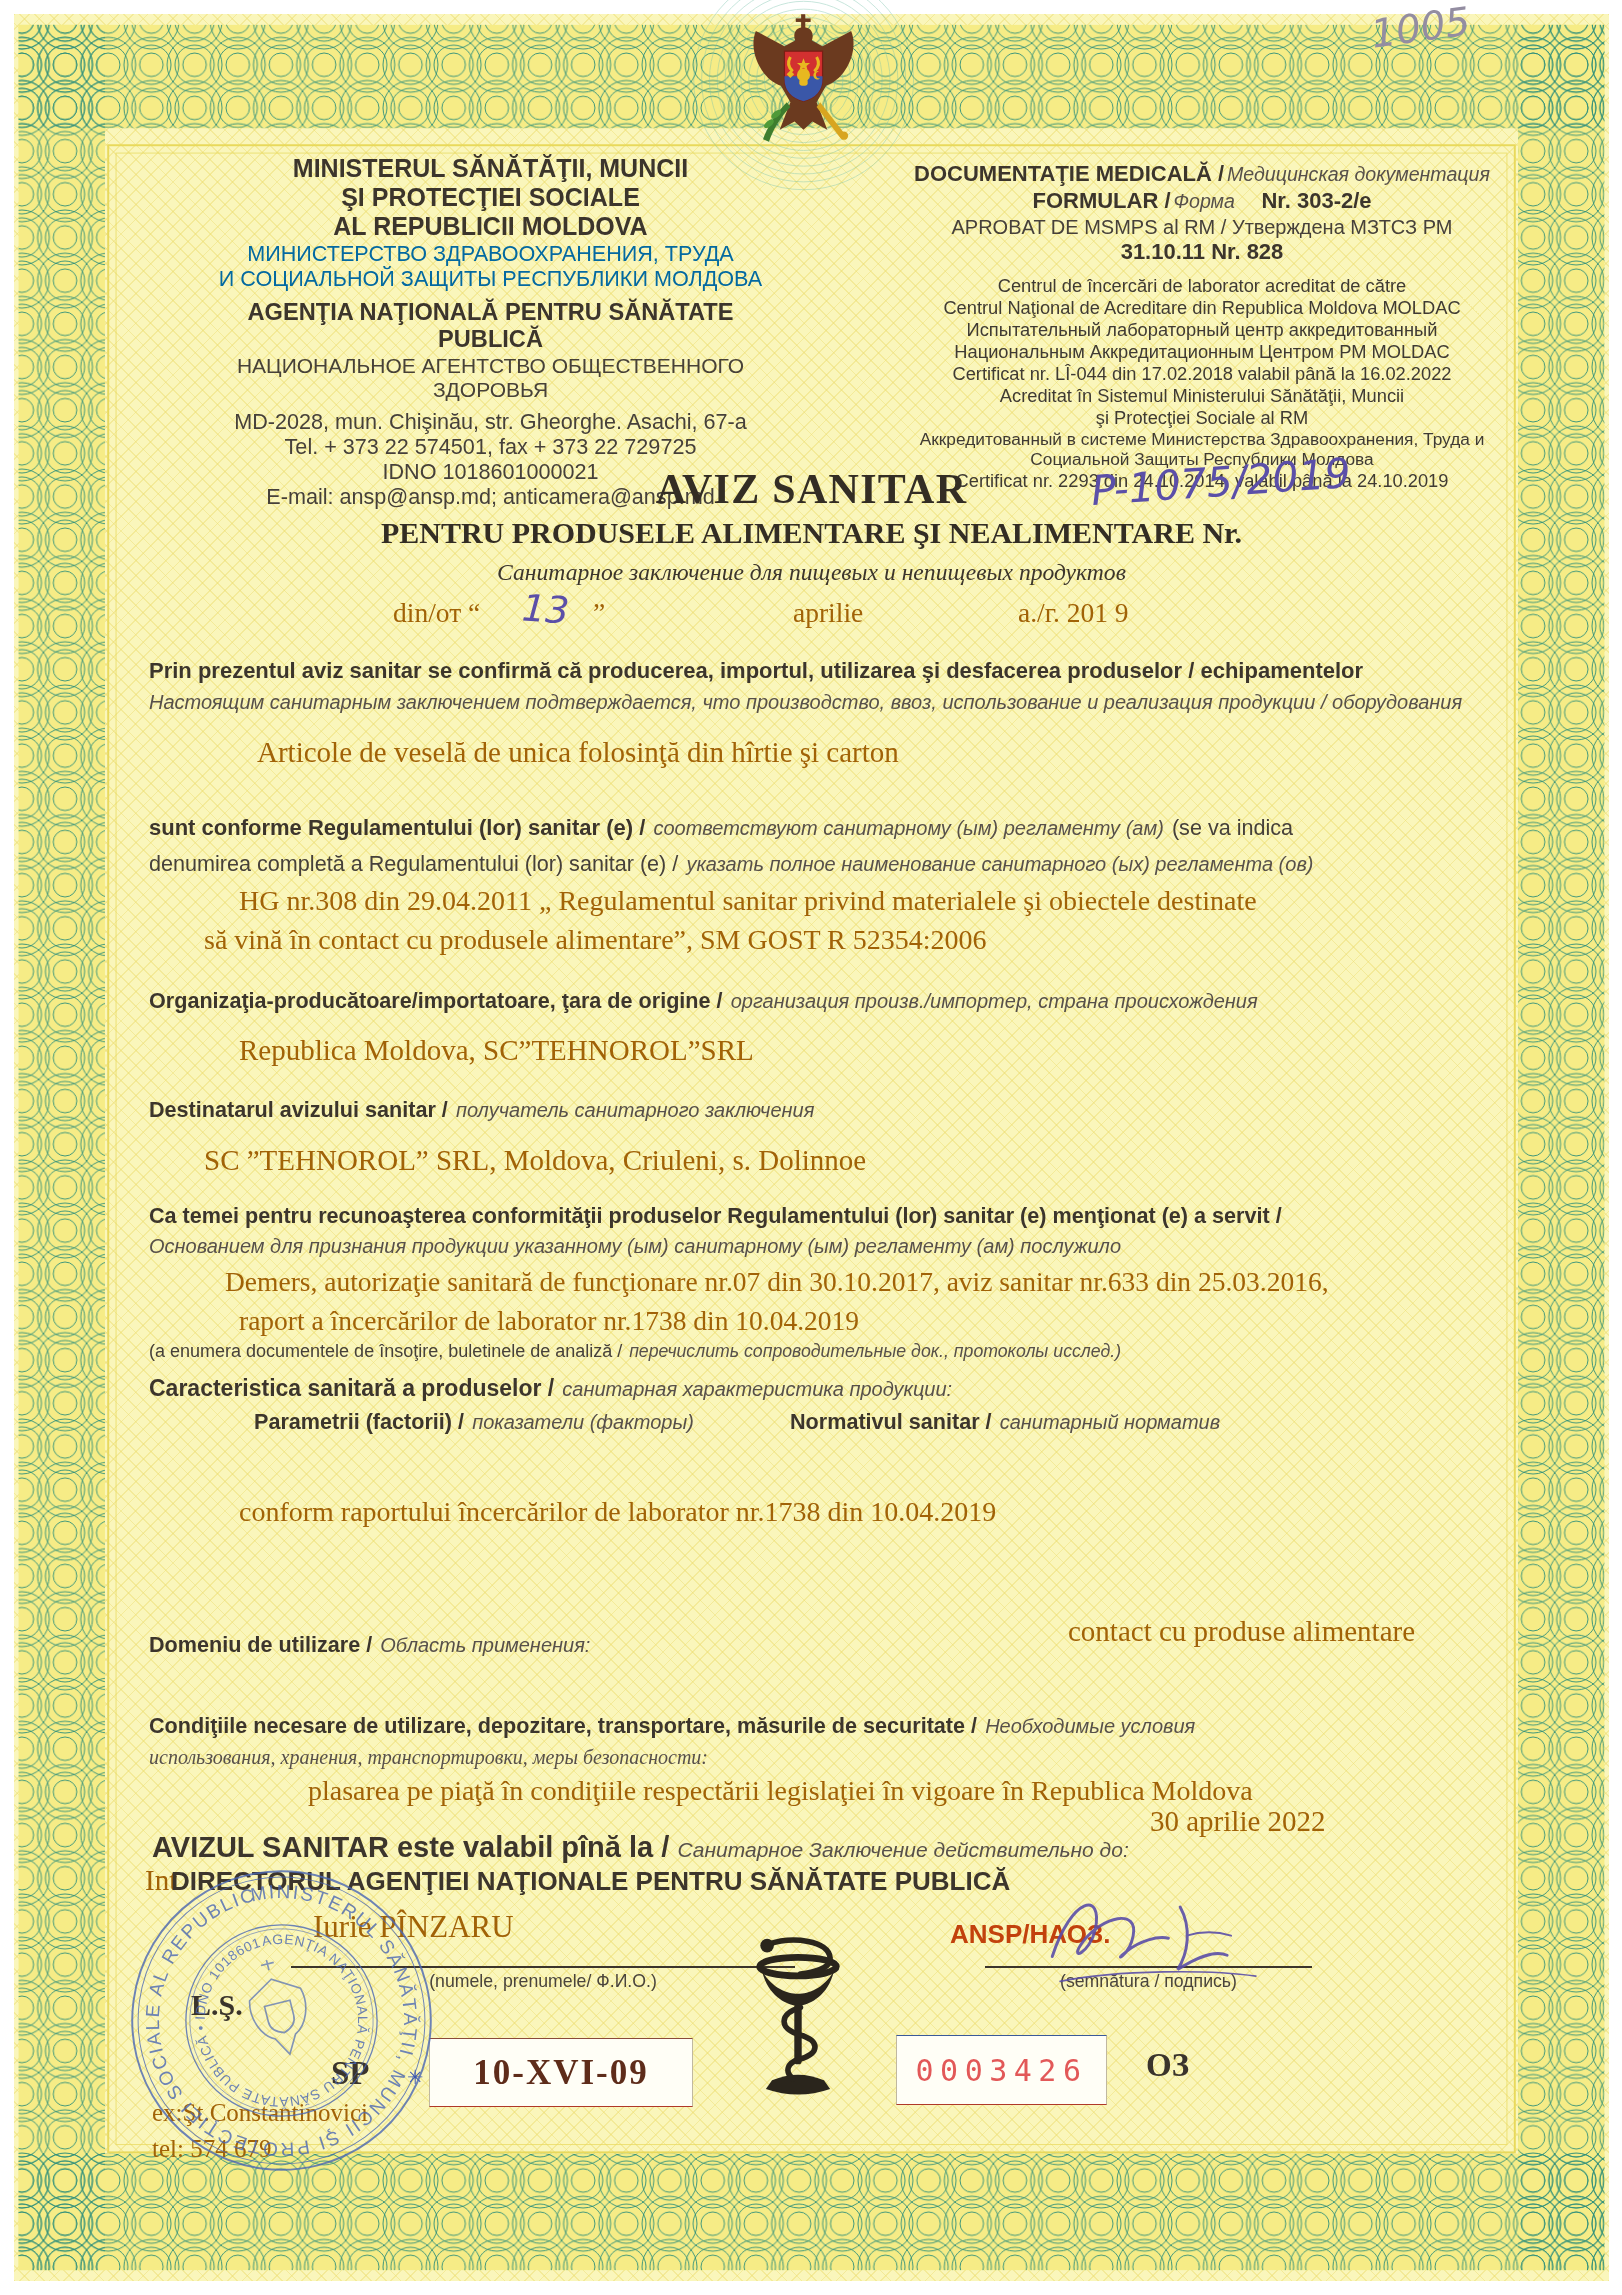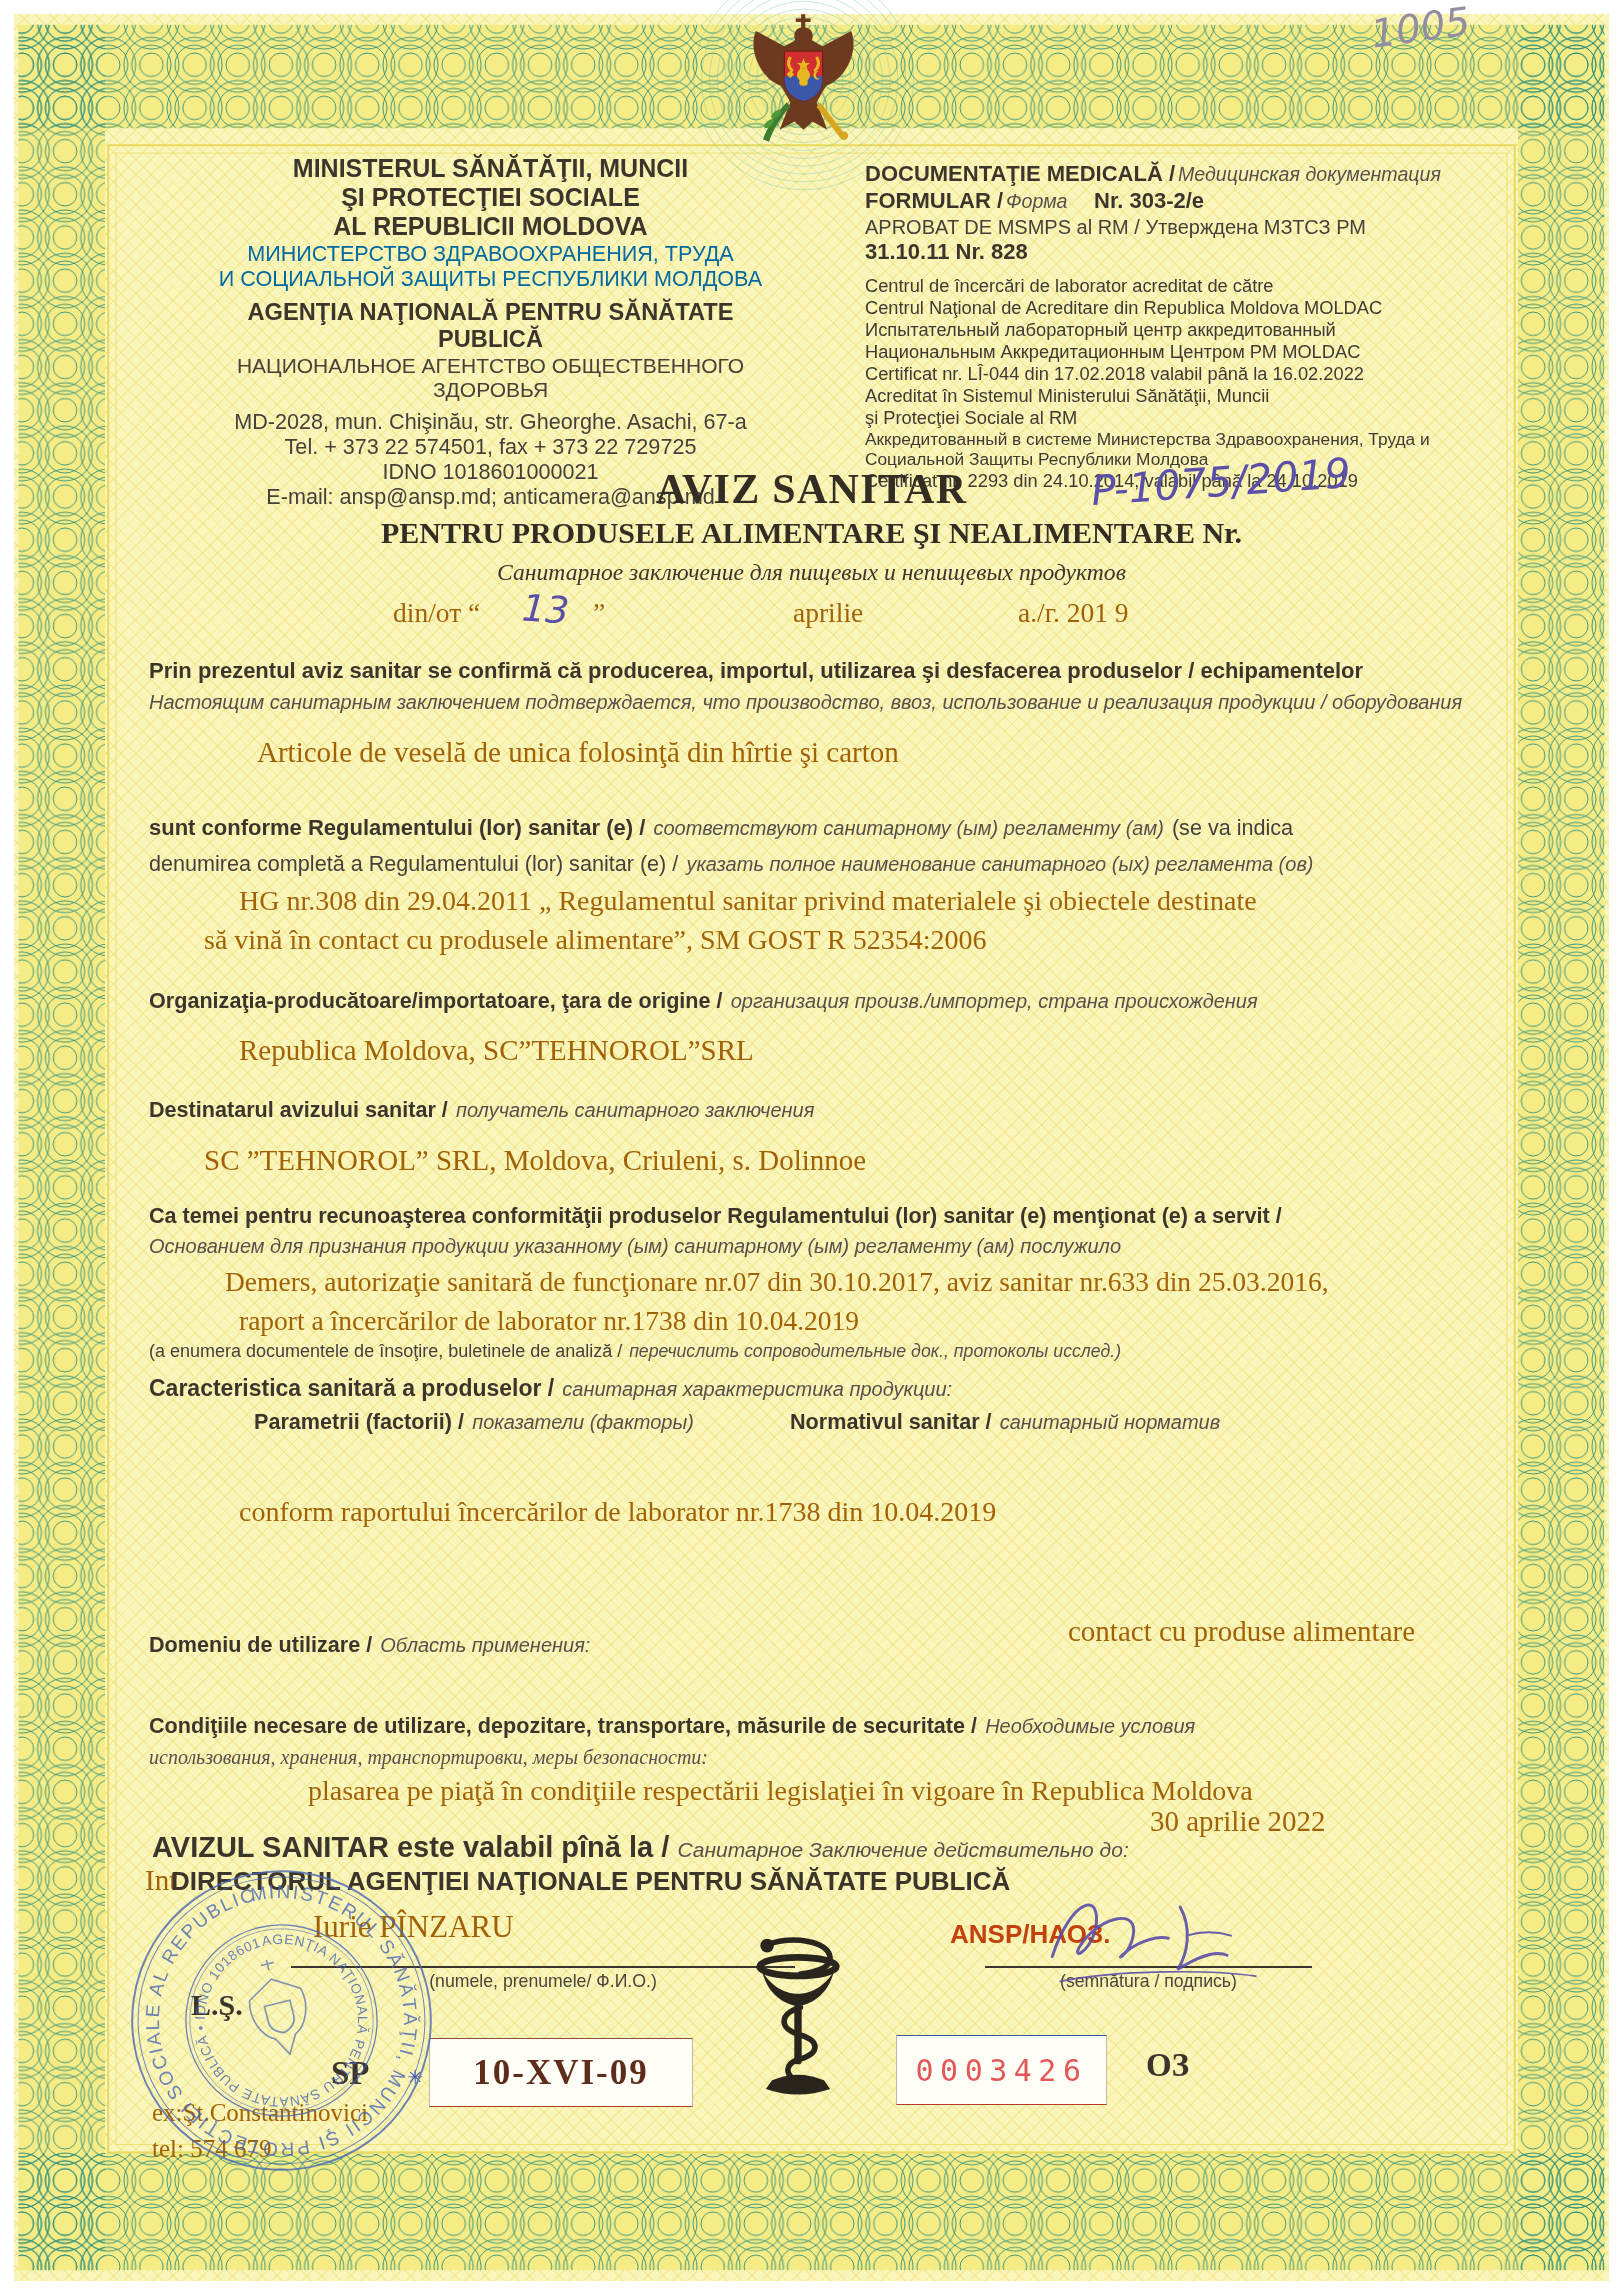--- a/index.html
+++ b/index.html
@@ -22,21 +22,21 @@
   .serif-b{font-family:"Liberation Serif","DejaVu Serif",serif;font-weight:bold;color:#3a342c;}
   .hand{font-family:"DejaVu Sans",sans-serif;font-style:italic;color:#5b4fa8;}
   .center{text-align:center;}
   .hdr-left{left:196px;top:154px;width:589px;text-align:center;line-height:1.16;}
   .hdr-left .b1{font-size:25px;}
   .hdr-left .r1{font-size:21.6px;color:#0369a1;}
   .hdr-left .b2{font-size:23.6px;margin-top:7.9px;}
   .hdr-left .r2{font-size:21px;color:#474138;}
   .hdr-left .addr{font-size:21.6px;color:#46403a;}
   .hdr-left .addr.first{margin-top:6.5px;}
-  .hdr-right{left:865px;top:161px;width:674px;line-height:1.22;}
+  .hdr-right{left:865px;top:161px;width:674px;line-height:1.22;text-align:center;}
   .hdr-right .bb{font-size:22px;}
   .hdr-right .ii{font-size:19.6px;}
   .hdr-right .rr{font-size:20px;}
   .hdr-right .sm{font-size:18.3px;color:#3f3a33;line-height:1.2;}
   .hdr-right .xs{font-size:17.3px;color:#3f3a33;line-height:1.2;}
   .title-wrap{left:157px;top:465px;width:1309px;text-align:center;}
   .title-main{font-size:42px;letter-spacing:1.3px;color:#332d24;}
   .title-l2{font-size:30px;margin-top:2.6px;color:#332d24;}
   .title-ru{font-family:"Liberation Serif",serif;font-style:italic;font-size:23.6px;margin-top:9.2px;color:#3c352c;}
   .ln{white-space:nowrap;}

